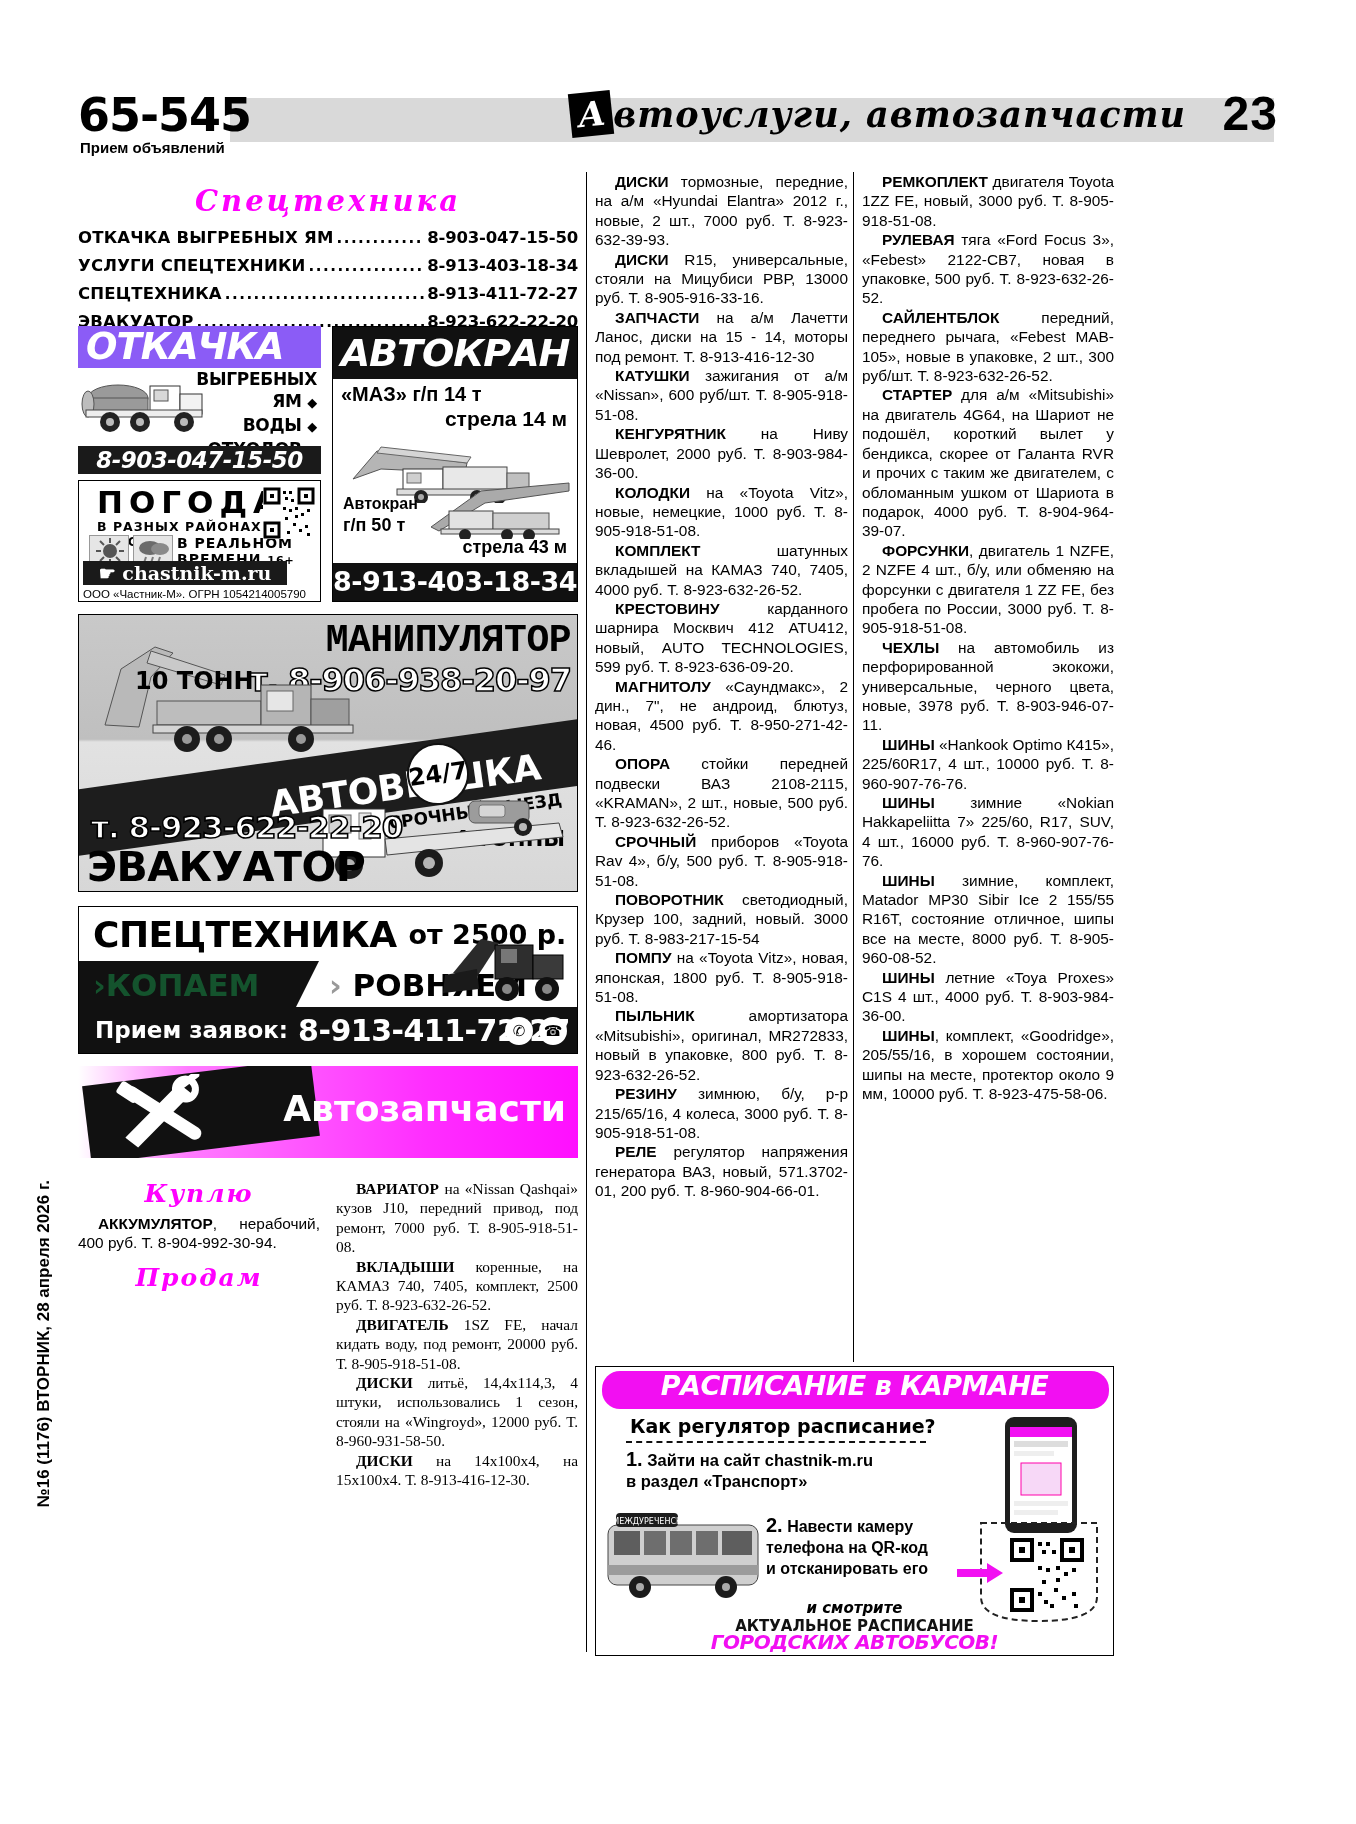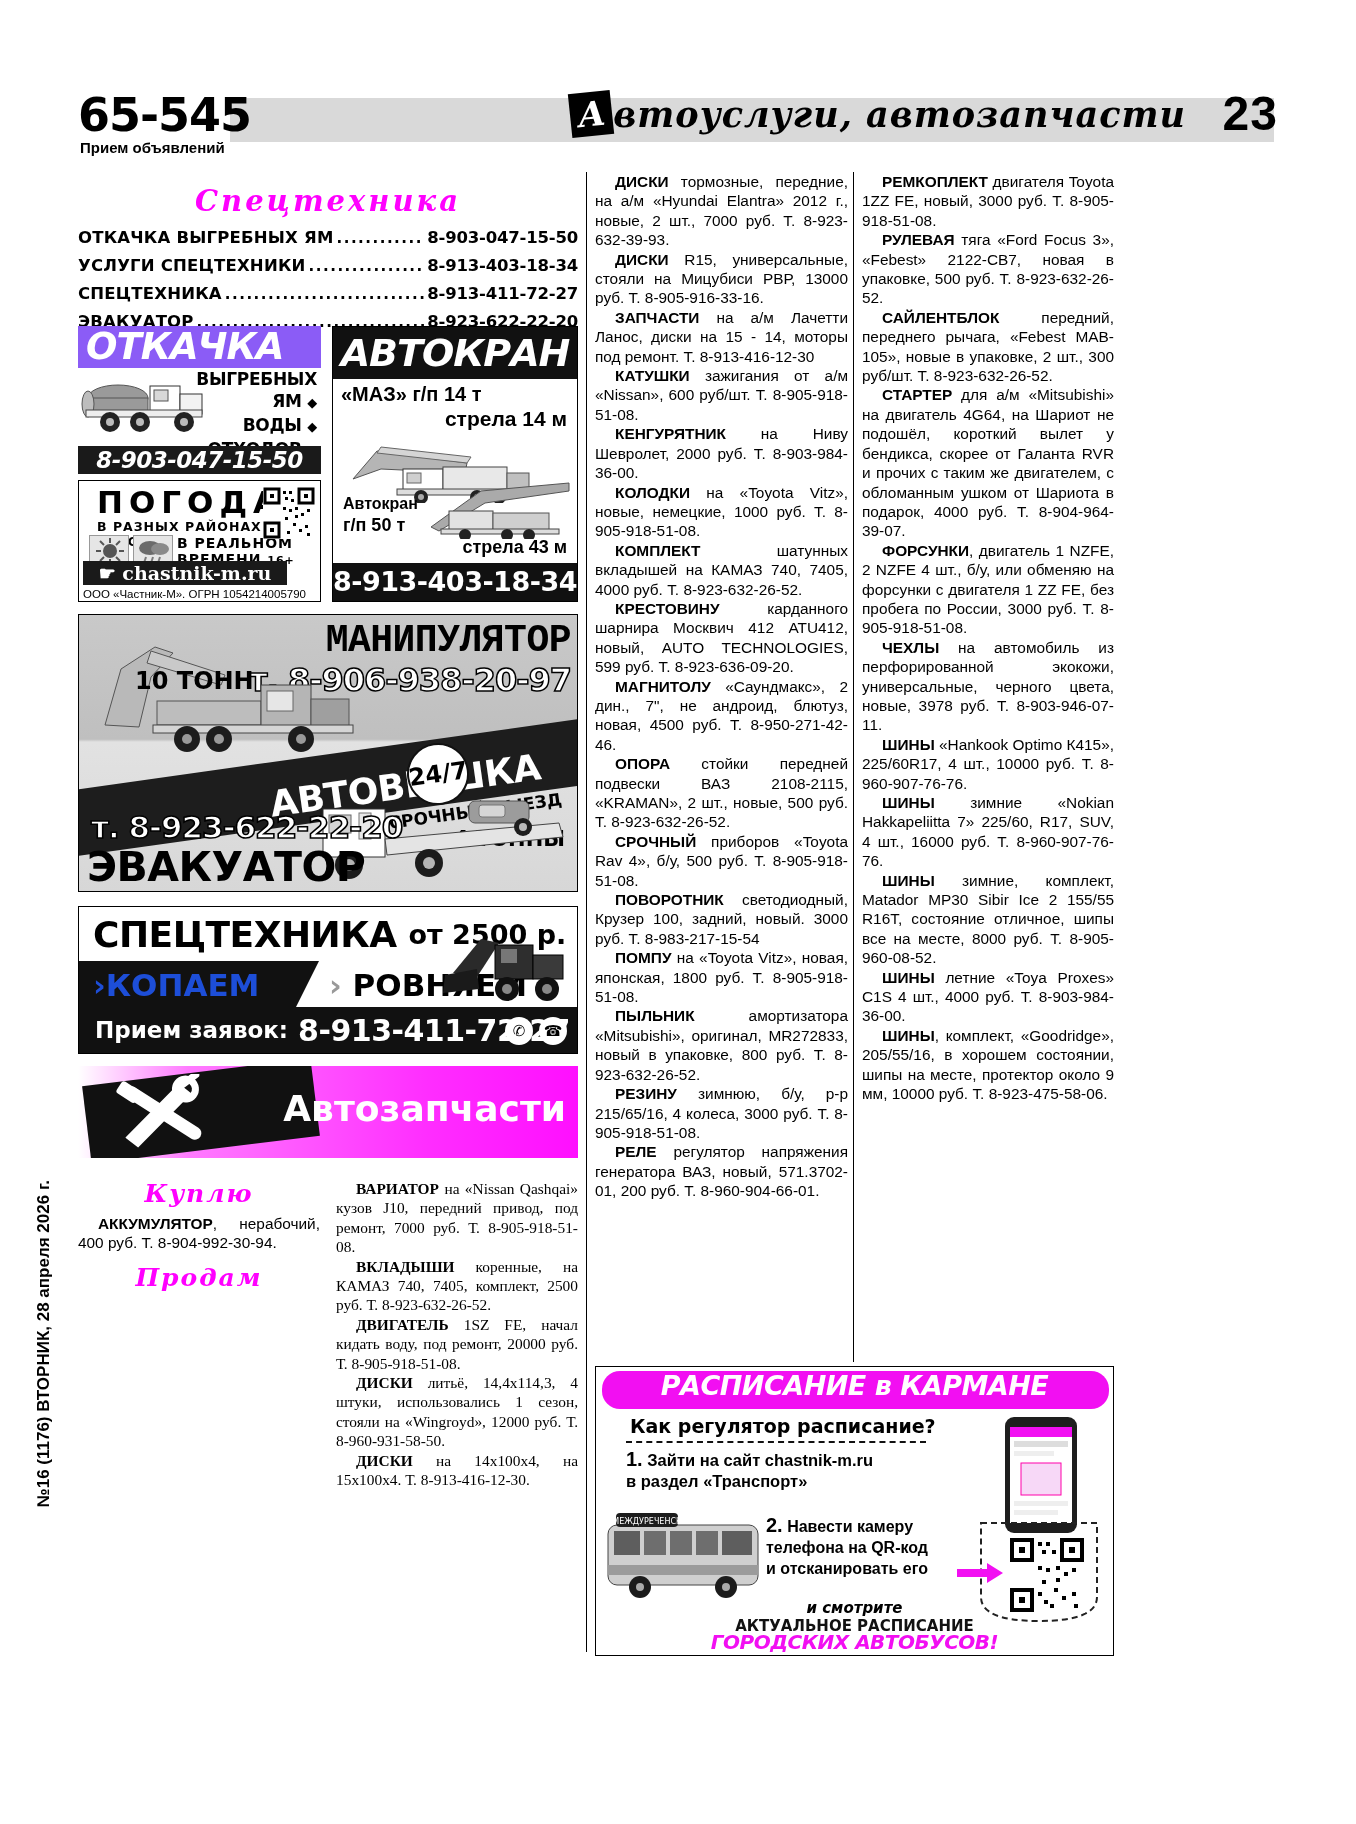--- a/index.html
+++ b/index.html
@@ -232,21 +232,21 @@
   .dig-t2 { font-family:"DejaVu Sans",sans-serif; font-weight: 700; font-size: 27px; margin-left: 12px; }
   .dig-mid { position: absolute; left: 0; top: 54px; width: 100%; height: 48px; }
   .dig-kopaem-bg {
     position: absolute; left: 0; top: 0; width: 216px; height: 48px; background: #111;
   }
   .dig-kopaem-tri {
     position: absolute; left: 216px; top: 0; width: 0; height: 0;
     border-top: 48px solid #111; border-right: 24px solid transparent;
   }
   .dig-kopaem {
-    position: absolute; left: 14px; top: 2px; color: #1d4ed8;
+    position: absolute; left: 14px; top: 2px; color: #14532d;
     font-family:"DejaVu Sans",sans-serif; font-weight: 700; font-size: 31px; line-height: 44px;
   }
   .dig-rovnyaem {
     position: absolute; left: 250px; top: 2px;
     font-family:"DejaVu Sans",sans-serif; font-weight: 700; font-size: 31px; line-height: 44px;
   }
   .dig-bot {
     position: absolute; left: 0; bottom: 0; width: 100%; height: 46px;
     background: #111; color: #fff; display: flex; align-items: center; padding-left: 16px;
   }

